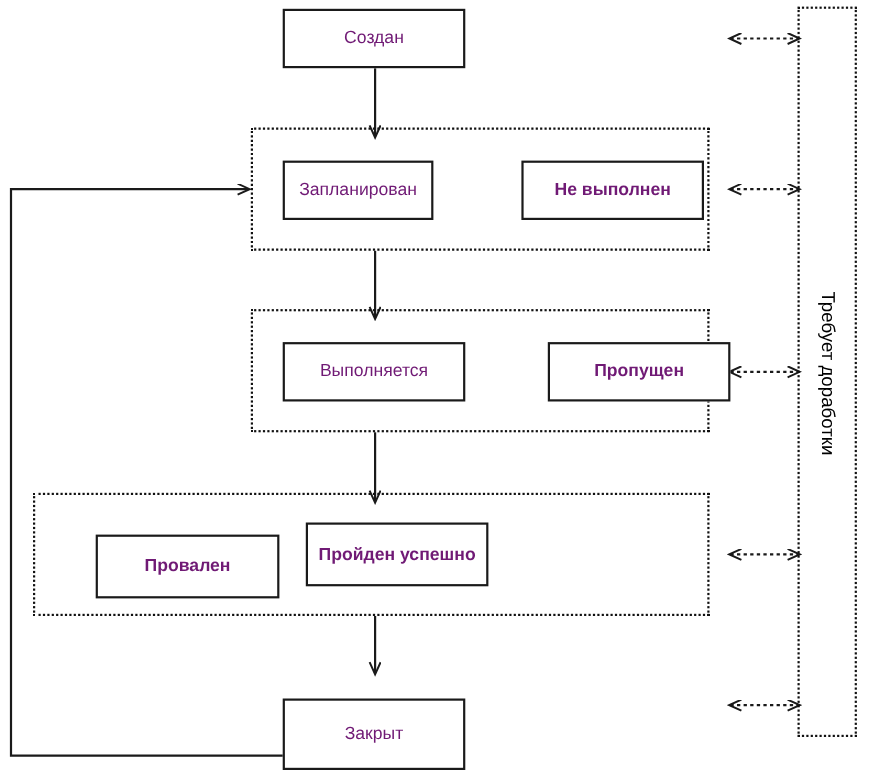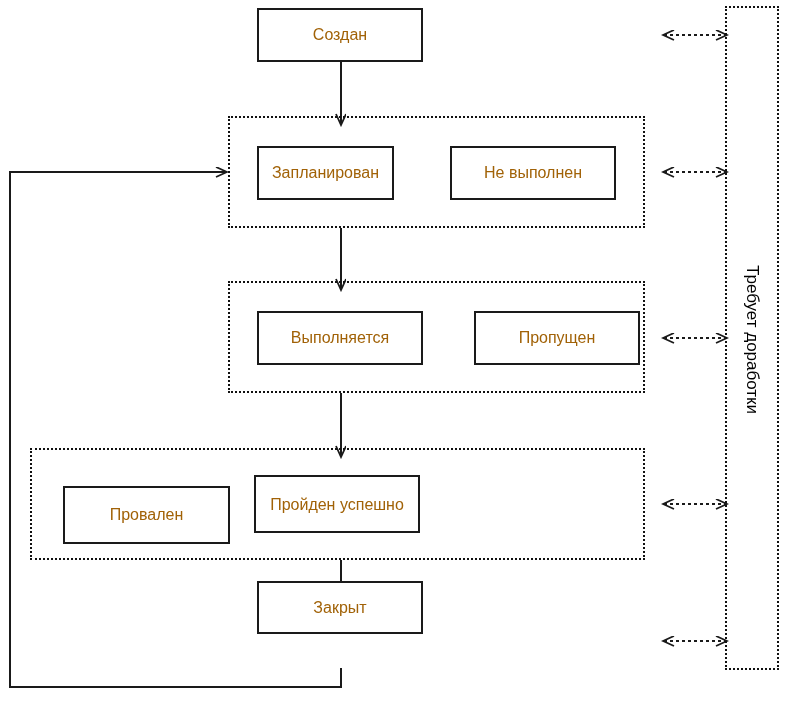--- a/index.html
+++ b/index.html
@@ -29,24 +29,25 @@
     position: absolute;
     box-sizing: border-box;
     border: 2px solid #1a1a1a;
     background: #ffffff;
     display: flex;
     align-items: center;
     justify-content: center;
     text-align: center;
     font-size: 16px;
     line-height: 20px;
-    color: #a16207;
+    color: #701a75;
   }
   .state-box.bold {
-    font-weight: normal;
+    font-weight: bold;
+    margin-left: 24px;
   }
   .group-box {
     position: absolute;
     box-sizing: border-box;
     border: 2px dotted #111111;
     background: transparent;
   }
   .rework-box {
     position: absolute;
     box-sizing: border-box;
@@ -126,18 +127,18 @@
 
   <div class="state-box" style="left:257px; top:311px; width:166px; height:54px;">Выполняется</div>
 
   <div class="state-box bold" style="left:474px; top:311px; width:166px; height:54px;">Пропущен</div>
 
   <div class="state-box bold" style="left:63px; top:486px; width:167px; height:58px;">Провален</div>
 
   <div class="state-box bold" style="left:254px; top:475px; width:166px; height:58px; line-height:21px;">Пройден успешно</div>
 
 
-  <div class="state-box" style="left:257px; top:581px; width:166px; height:53px;">Закрыт</div>
+  <div class="state-box" style="left:257px; top:635px; width:166px; height:65px;">Закрыт</div>
 
   <div class="rework-box" style="left:725px; top:6px; width:54px; height:664px;"></div>
   <div class="rework-label" style="left:762px; top:265px;">Требует доработки</div>
 
 </div>
 
 </body></html>

